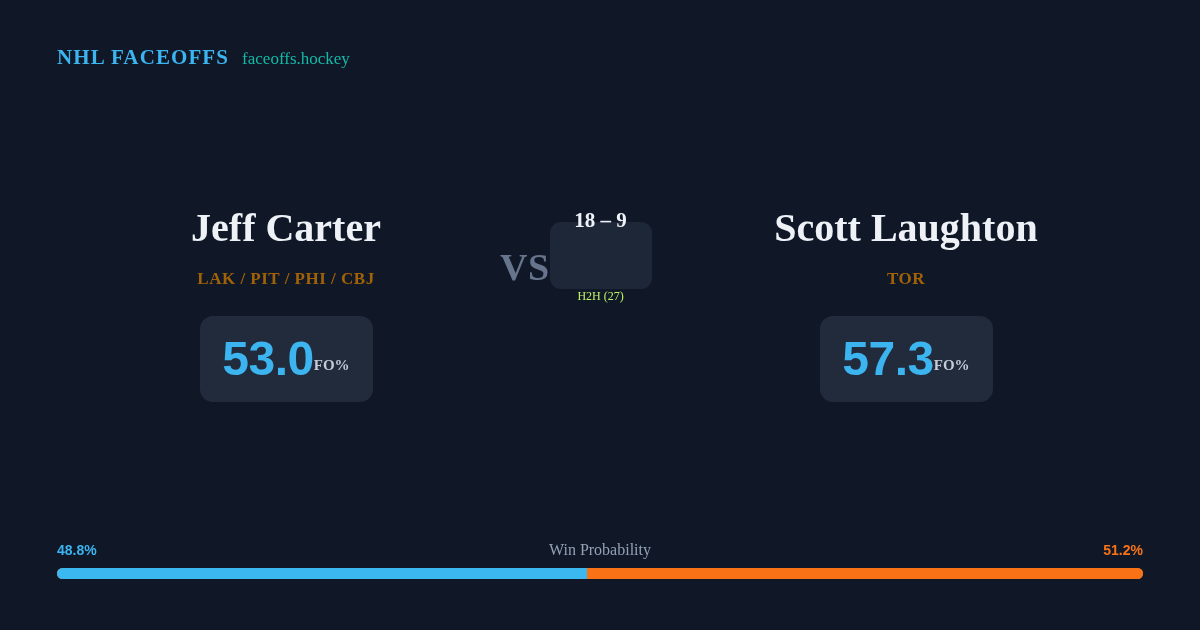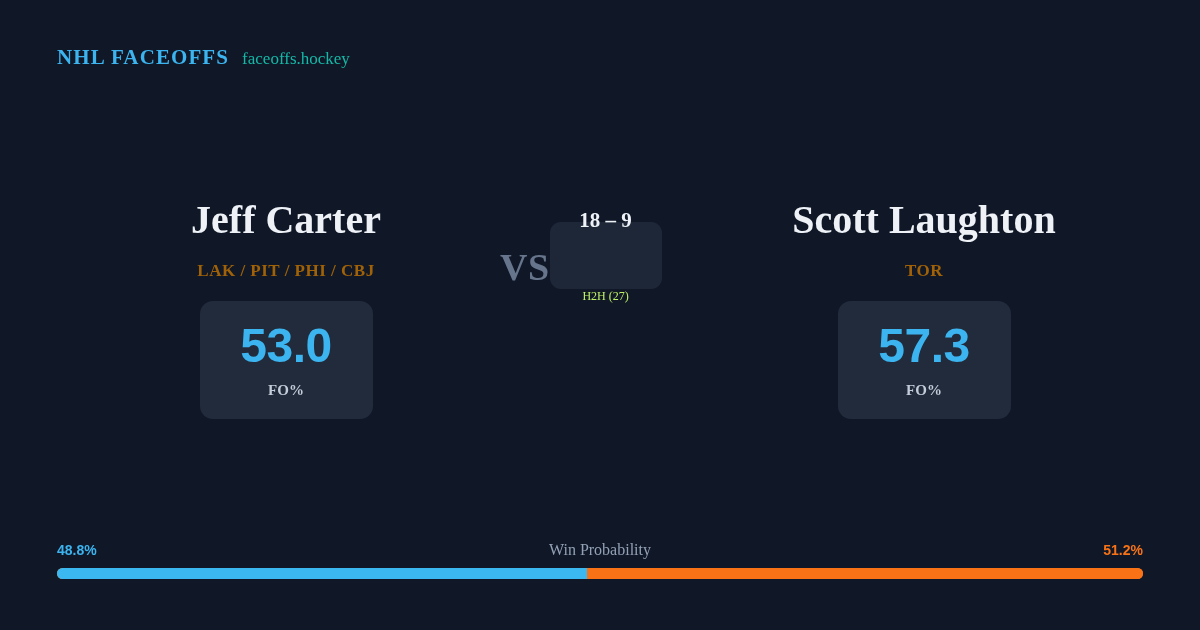--- a/index.html
+++ b/index.html
@@ -59,50 +59,50 @@
 
   .side {
     position: absolute;
     top: 0;
     width: 480px;
     display: flex;
     flex-direction: column;
     align-items: center;
   }
   .side-left  { left: 46px; }
-  .side-right { left: 684px; }
+  .side-right { left: 666px; }
 
   .player-name {
     font-family: "Liberation Serif", serif;
     font-weight: bold;
     font-size: 40px;
     color: #eef2f7;
     line-height: 1;
     white-space: nowrap;
-    margin-top: 10px;
+    margin-top: 18px;
   }
   .player-teams {
     font-family: "Liberation Serif", serif;
     font-weight: bold;
     font-size: 17px;
     color: #a16207;
     letter-spacing: 0.5px;
     margin-top: 22px;
     line-height: 1;
     white-space: nowrap;
   }
 
   .stat-card {
-    margin-top: 22px;
+    margin-top: 29px;
     width: 173px;
-    height: 118px;
+    height: 86px;
     background: #222b3c;
     border-radius: 13px;
     display: flex;
-    flex-direction: column;
+    flex-direction: row;
     align-items: center;
     justify-content: center;
   }
   .stat-value {
     font-family: "Liberation Sans", sans-serif;
     font-weight: bold;
     font-size: 48px;
     color: #3bb4ef;
     line-height: 1;
     letter-spacing: -0.5px;
@@ -130,21 +130,21 @@
     font-family: "Liberation Serif", serif;
     font-weight: bold;
     font-size: 38px;
     color: #66758c;
     line-height: 1;
     margin-top: 55px;
     letter-spacing: 0.5px;
   }
   .h2h-badge {
     margin-top: 32px;
-    width: 112px;
+    width: 102px;
     height: 67px;
     background: #1e2738;
     border-radius: 11px;
     display: flex;
     flex-direction: column;
     align-items: center;
     justify-content: center;
     gap: 36px;
   }
   .h2h-score {

